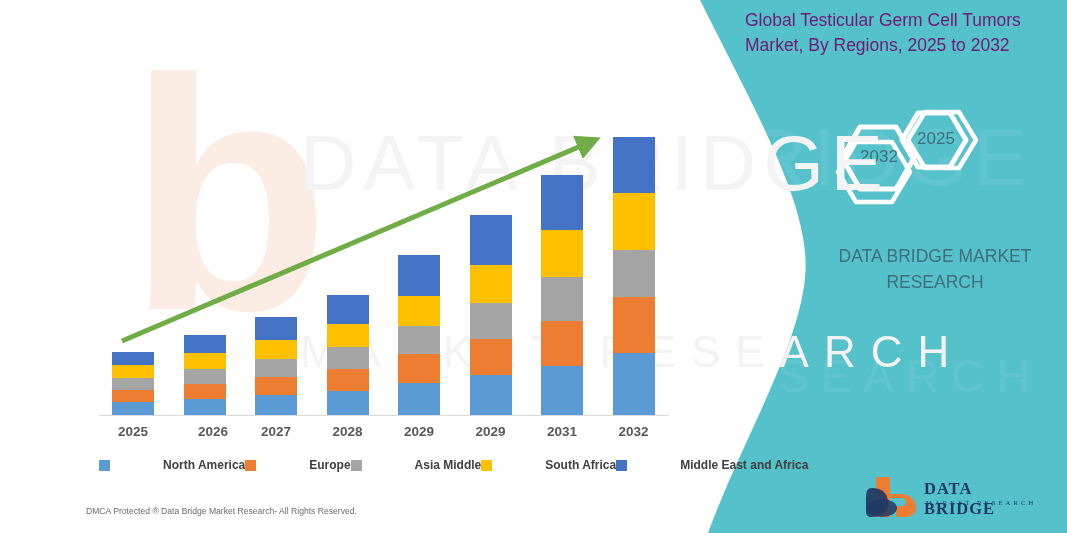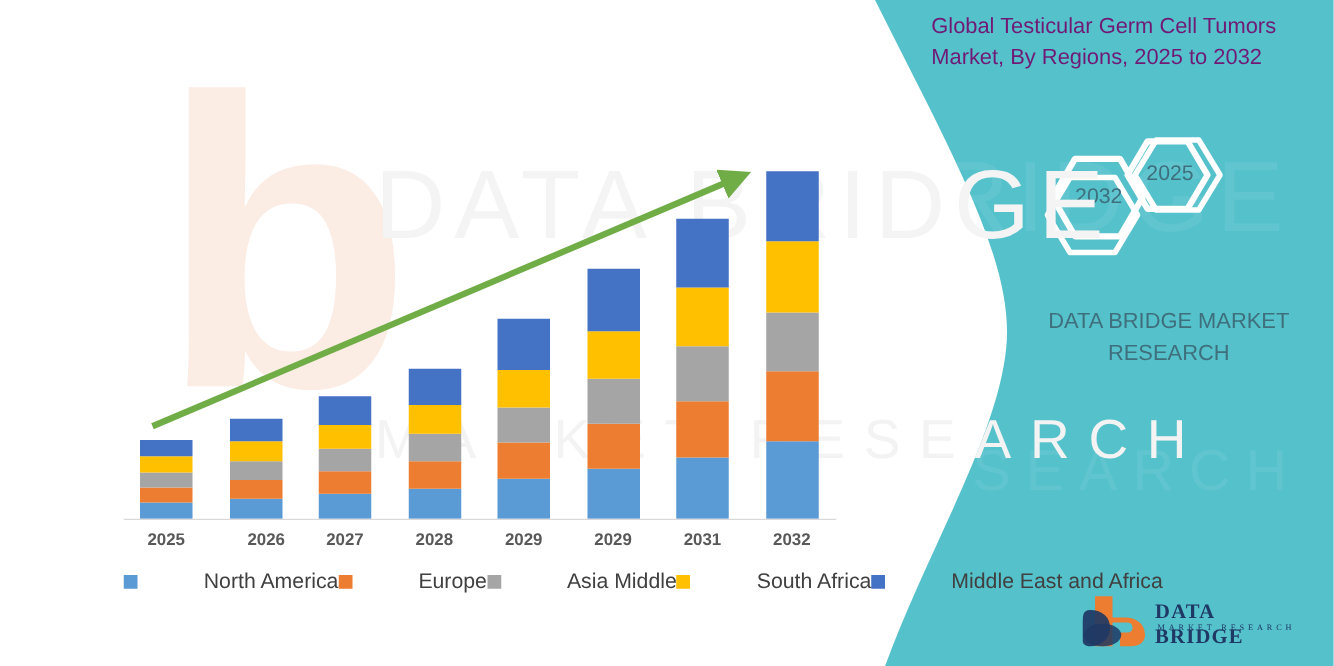--- a/index.html
+++ b/index.html
@@ -59,21 +59,21 @@
     position:absolute;width:70px;text-align:center;
     font-size:13.5px;font-weight:700;color:#595959;
   }
 
   .legend{
     position:absolute;left:99px;top:455px;width:572px;height:20px;
     display:flex;align-items:center;justify-content:space-between;
   }
   .leg-item{display:flex;align-items:center;gap:5px;}
   .leg-sw{width:11px;height:11px;display:block;}
-  .leg-tx{font-size:17px;font-weight:400;color:#404040;white-space:nowrap;padding-left:48px;}
+  .leg-tx{font-size:12px;font-weight:700;color:#404040;white-space:nowrap;padding-left:48px;}
 
   .footer{position:absolute;left:0;top:506px;width:700px;height:20px;}
   .foot-l{position:absolute;left:86px;top:0;font-size:8.6px;color:#6b6b6b;white-space:nowrap;}
   .foot-r{position:absolute;left:428px;top:0;font-size:8.6px;color:#6b6b6b;white-space:nowrap;}
 
   
   .rp-title{
     position:absolute;left:745px;top:8px;width:300px;
     font-size:17.5px;line-height:25px;color:#701a75;font-weight:400;
   }
@@ -245,16 +245,17 @@
           <span class="leg-sw" style="background: rgb(255, 192, 0);"></span>
           <span class="leg-tx">South Africa</span>
         </div>
         <div class="leg-item">
           <span class="leg-sw" style="background: rgb(68, 114, 196);"></span>
           <span class="leg-tx">Middle East and Africa</span>
         </div>
       </div>
 
     <div class="footer">
+      <div class="foot-l">DMCA Protected ® Data Bridge Market Research-  All Rights Reserved.</div>
     </div>
 
   </div>
 </div>
 
 </body></html>

